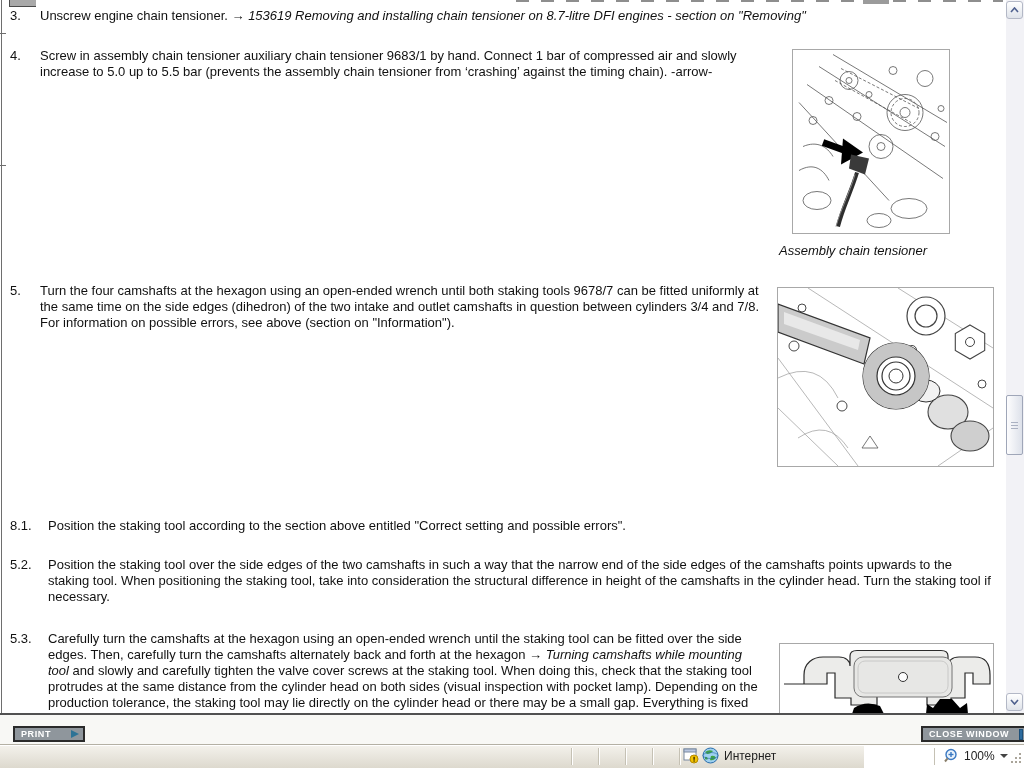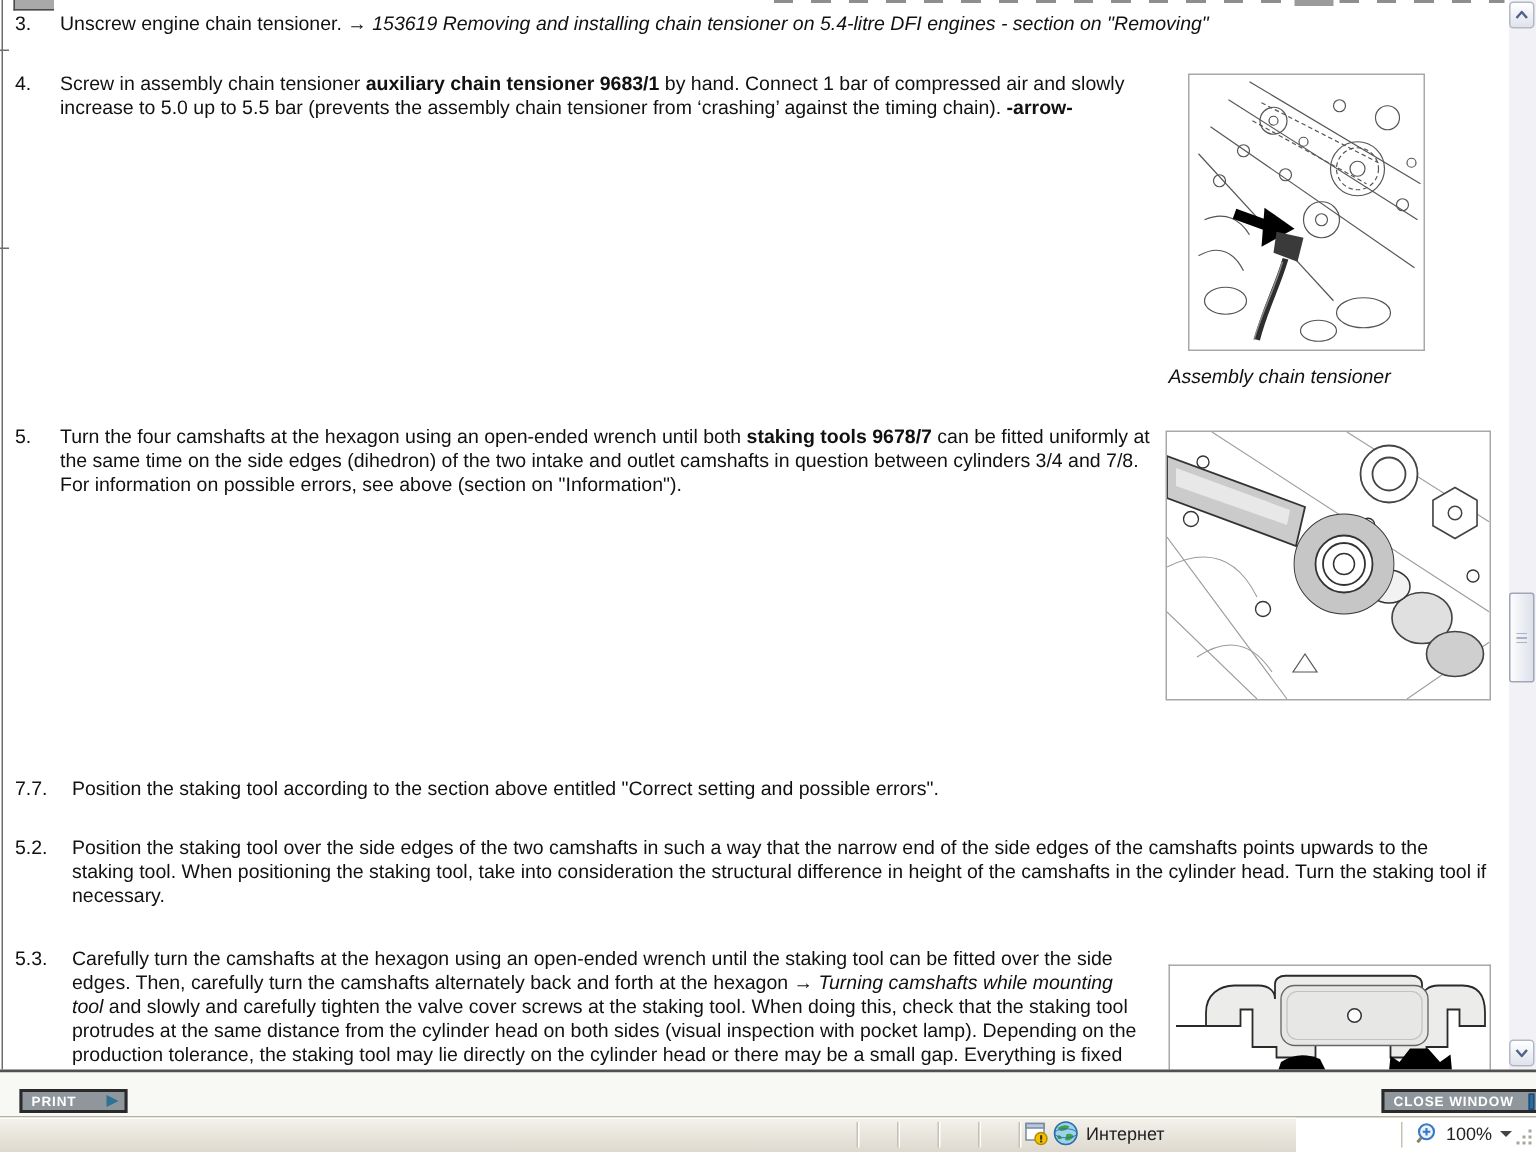--- a/index.html
+++ b/index.html
@@ -10,21 +10,21 @@
   .leftline{position:absolute;left:1px;top:0;width:1px;height:713px;background:#6e6e6e;}
   .tick{position:absolute;left:0;width:6px;height:1px;background:#6e6e6e;}
   .frag1{position:absolute;left:9px;top:0;width:26px;height:6px;background:#a9a9a9;
          border-left:1px solid #4a4a4a;border-bottom:1px solid #4a4a4a;}
   .frag2{position:absolute;left:863px;top:0;width:26px;height:4px;background:#9b9b9b;}
   .dashline{position:absolute;top:0;height:2px;
             background:repeating-linear-gradient(90deg,#8e8e8e 0 13px,transparent 13px 25px);}
   .step{position:absolute;left:0;width:1006px;font-size:13px;line-height:16px;}
   .step .num{position:absolute;left:10px;top:0;}
   .step .body{position:absolute;top:0;}
-  .b{font-weight:bold;text-align:right;}
+  .b{font-weight:normal;text-align:right;}
   .i{font-style:italic;}
   .fig{position:absolute;border:1px solid #a8a8a8;background:#fff;overflow:hidden;}
   .figcap{position:absolute;left:779px;width:215px;font-size:13px;font-style:italic;}
   
   .sb{position:absolute;left:1006px;top:0;width:18px;height:713px;background:#f2f2f6;}
   .sb-btn{position:absolute;left:0;width:17px;height:18px;border:1px solid #b3b8c6;border-radius:3px;
           background:linear-gradient(#ffffff,#dfe3ea);display:flex;align-items:center;justify-content:center;box-sizing:border-box;}
   .sb-thumb{position:absolute;left:0;width:17px;height:60px;border:1px solid #9fa6b8;border-radius:2px;
             background:linear-gradient(90deg,#fdfdfe,#dde1ea);box-sizing:border-box;}
   .sb-thumb::after{content:"";position:absolute;left:4px;right:4px;top:26px;height:8px;
@@ -61,21 +61,21 @@
     <div class="tick" style="top:33px"></div>
     <div class="tick" style="top:165px"></div>
     <div class="frag1"></div>
     <div class="dashline" style="left:516px;width:344px"></div>
     <div class="frag2"></div>
     <div class="dashline" style="left:893px;width:110px"></div>
 
     <div class="step" style="top:8px">
       <span class="num">3.</span>
       <div class="body" style="left:40px;width:780px">
-        <span>Unscrew engine chain tensioner. → </span><span class="i">153619 Removing and installing chain tensioner on 5.4-litre DFI engines - section on "Removing"</span>
+        <span>Unscrew engine chain tensioner. → </span><span class="i">153619 Removing and installing chain tensioner on 8.7-litre DFI engines - section on "Removing"</span>
       </div>
     </div>
 
     <div class="step" style="top:48px">
       <span class="num">4.</span>
       <div class="body" style="left:40px;width:723px">
         <span>Screw in assembly chain tensioner </span><span class="b">auxiliary chain tensioner 9683/1</span><span> by hand. Connect 1 bar of compressed air and slowly increase to 5.0 up to 5.5 bar (prevents the assembly chain tensioner from ‘crashing’ against the timing chain). </span><span class="b">-arrow-</span>
       </div>
     </div>
 
@@ -157,21 +157,21 @@
         <circle cx="118" cy="88" r="19" fill="none" stroke="#333" stroke-width="1.2"></circle>
         <circle cx="118" cy="88" r="14" fill="#fff" stroke="#333" stroke-width="1.2"></circle>
         <circle cx="118" cy="88" r="7" fill="#fff" stroke="#333" stroke-width="1"></circle>
         <polygon points="0,16 92,50 86,76 0,44" fill="#cbcbcb" stroke="#333" stroke-width="1.2"></polygon>
         <polygon points="6,24 82,52 80,62 6,36" fill="#e8e8e8"></polygon>
         <polygon points="92,148 100,160 84,160" fill="none" stroke="#555" stroke-width="0.8"></polygon>
       </svg>
     </div>
 
     <div class="step" style="top:518px">
-      <span class="num">7.7.</span>
+      <span class="num">8.1.</span>
       <div class="body" style="left:48px;width:940px">
         <span>Position the staking tool according to the section above entitled "Correct setting and possible errors".</span>
       </div>
     </div>
 
     <div class="step" style="top:557px">
       <span class="num">5.2.</span>
       <div class="body" style="left:48px;width:945px">
         <span>Position the staking tool over the side edges of the two camshafts in such a way that the narrow end of the side edges of the camshafts points upwards to the staking tool. When positioning the staking tool, take into consideration the structural difference in height of the camshafts in the cylinder head. Turn the staking tool if necessary.</span>
       </div>

